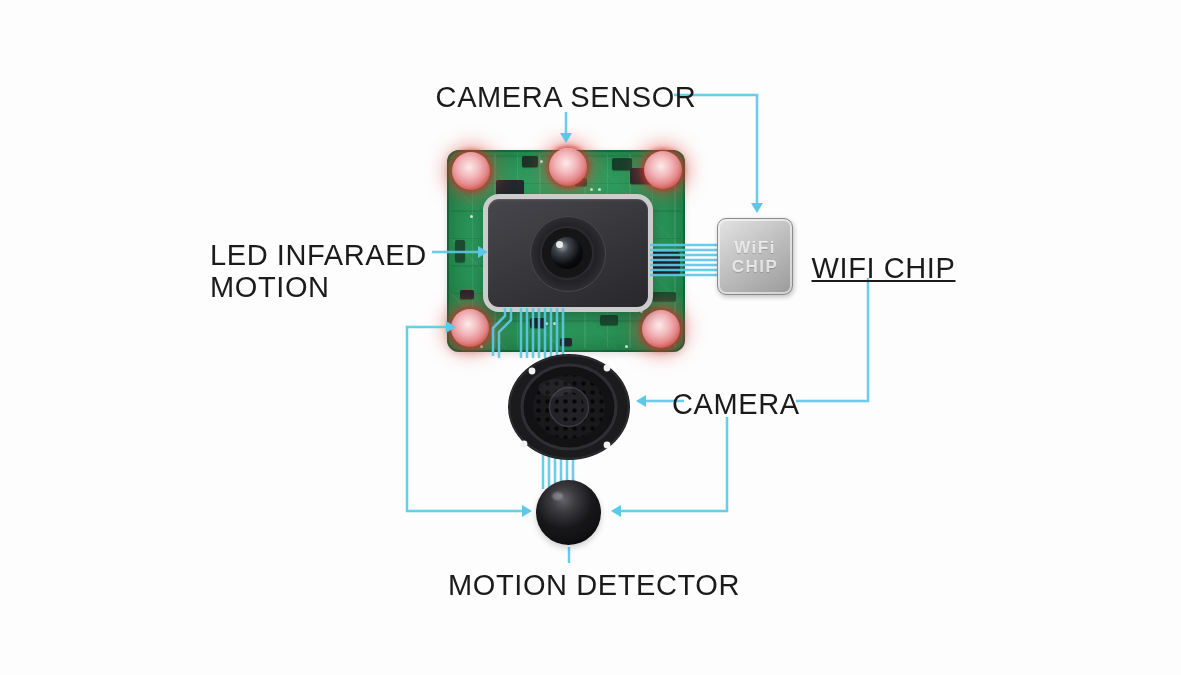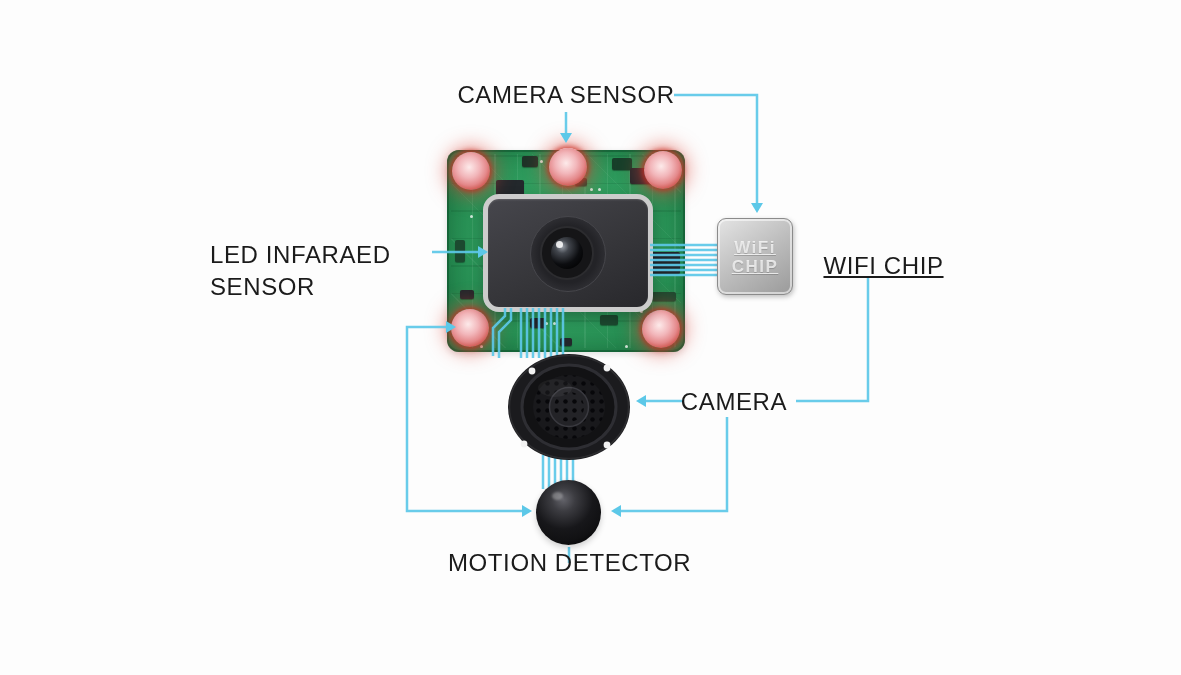--- a/index.html
+++ b/index.html
@@ -18,27 +18,27 @@
   }
   html,body{margin:0;padding:0;background:var(--background);}
   .canvas{
     position:relative;width:1181px;height:675px;overflow:hidden;
     background:var(--background);
     font-family:"Liberation Sans","DejaVu Sans",sans-serif;
   }
   
   .lbl{
     position:absolute;color:var(--label-text);
-    font-size:24px;font-weight:500;letter-spacing:.6px;white-space:nowrap;
+    font-size:29px;font-weight:500;letter-spacing:.6px;white-space:nowrap;
   }
   .lbl-camera{left:430px;top:81px;width:272px;text-align:center;}
   .lbl-led{left:210px;top:239px;width:218px;text-align:left;line-height:32px;}
   .lbl-wifi{left:796px;top:252px;width:175px;text-align:center;text-decoration:underline;}
   .lbl-speaker{left:672px;top:388px;width:124px;text-align:center;}
-  .lbl-motion{left:448px;top:549px;width:255px;}
+  .lbl-motion{left:448px;top:569px;width:255px;}
   
   .pcb{
     position:absolute;left:447px;top:150px;width:238px;height:202px;
     border-radius:12px;
     background:radial-gradient(circle at 50% 45%, #38a967 0%, var(--pcb-green) 45%, #24894f 75%, var(--pcb-green-dark) 100%);
     box-shadow:inset 0 0 0 2px rgba(8,70,38,.45), inset 0 0 18px rgba(0,40,20,.25), 0 2px 6px rgba(0,0,0,.12);
   }
   .pcb-traces{
     position:absolute;inset:4px;border-radius:9px;opacity:.8;
     background:
@@ -69,21 +69,21 @@
   
   .wifi-chip{
     position:absolute;left:717px;top:218px;width:76px;height:77px;box-sizing:border-box;
     border-radius:9px;border:1px solid #8b8b8b;
     background:linear-gradient(145deg,#e4e4e4 0%,var(--chip-silver) 48%,#9a9a9a 100%);
     box-shadow:inset 0 0 0 2px rgba(255,255,255,.55), 1px 2px 5px rgba(0,0,0,.25);
     display:flex;flex-direction:column;align-items:center;justify-content:center;
   }
   .wifi-chip div{
     font-size:17px;font-weight:bold;letter-spacing:1.5px;line-height:19px;
-    color:rgba(255,255,255,.72);text-shadow:0 1px 1px rgba(0,0,0,.18);text-decoration:underline;
+    color:rgba(255,255,255,.72);text-shadow:0 1px 1px rgba(0,0,0,.18);
   }
   
   .speaker{position:absolute;left:507px;top:352px;}
   .detector{
     position:absolute;left:536px;top:480px;width:65px;height:65px;border-radius:50%;
     background:radial-gradient(circle at 42% 30%, #63636a 0%, #3c3c41 20%, #17171a 50%, var(--detector-black) 70%, #040405 88%);
     box-shadow:0 3px 6px rgba(0,0,0,.18);
   }
   .detector-glint{
     position:absolute;left:552px;top:492px;width:11px;height:8px;border-radius:50%;
@@ -188,19 +188,19 @@
     <circle cx="62" cy="55" r="15" fill="url(#holes)"></circle>
     <ellipse cx="48" cy="36" rx="17" ry="9" fill="rgba(255,255,255,.05)"></ellipse>
   </svg>
 
   <div class="detector"></div>
   <div class="detector-glint"></div>
 
   <div class="lbl lbl-camera">CAMERA SENSOR</div>
   <div class="lbl lbl-led">
     <div>LED INFARAED</div>
-    <div>SENSOR</div>
+    <div>MOTION</div>
   </div>
   <div class="lbl lbl-wifi">WIFI CHIP</div>
   <div class="lbl lbl-speaker">CAMERA</div>
   <div class="lbl lbl-motion">MOTION DETECTOR</div>
 
 </div>
 
 </body></html>

